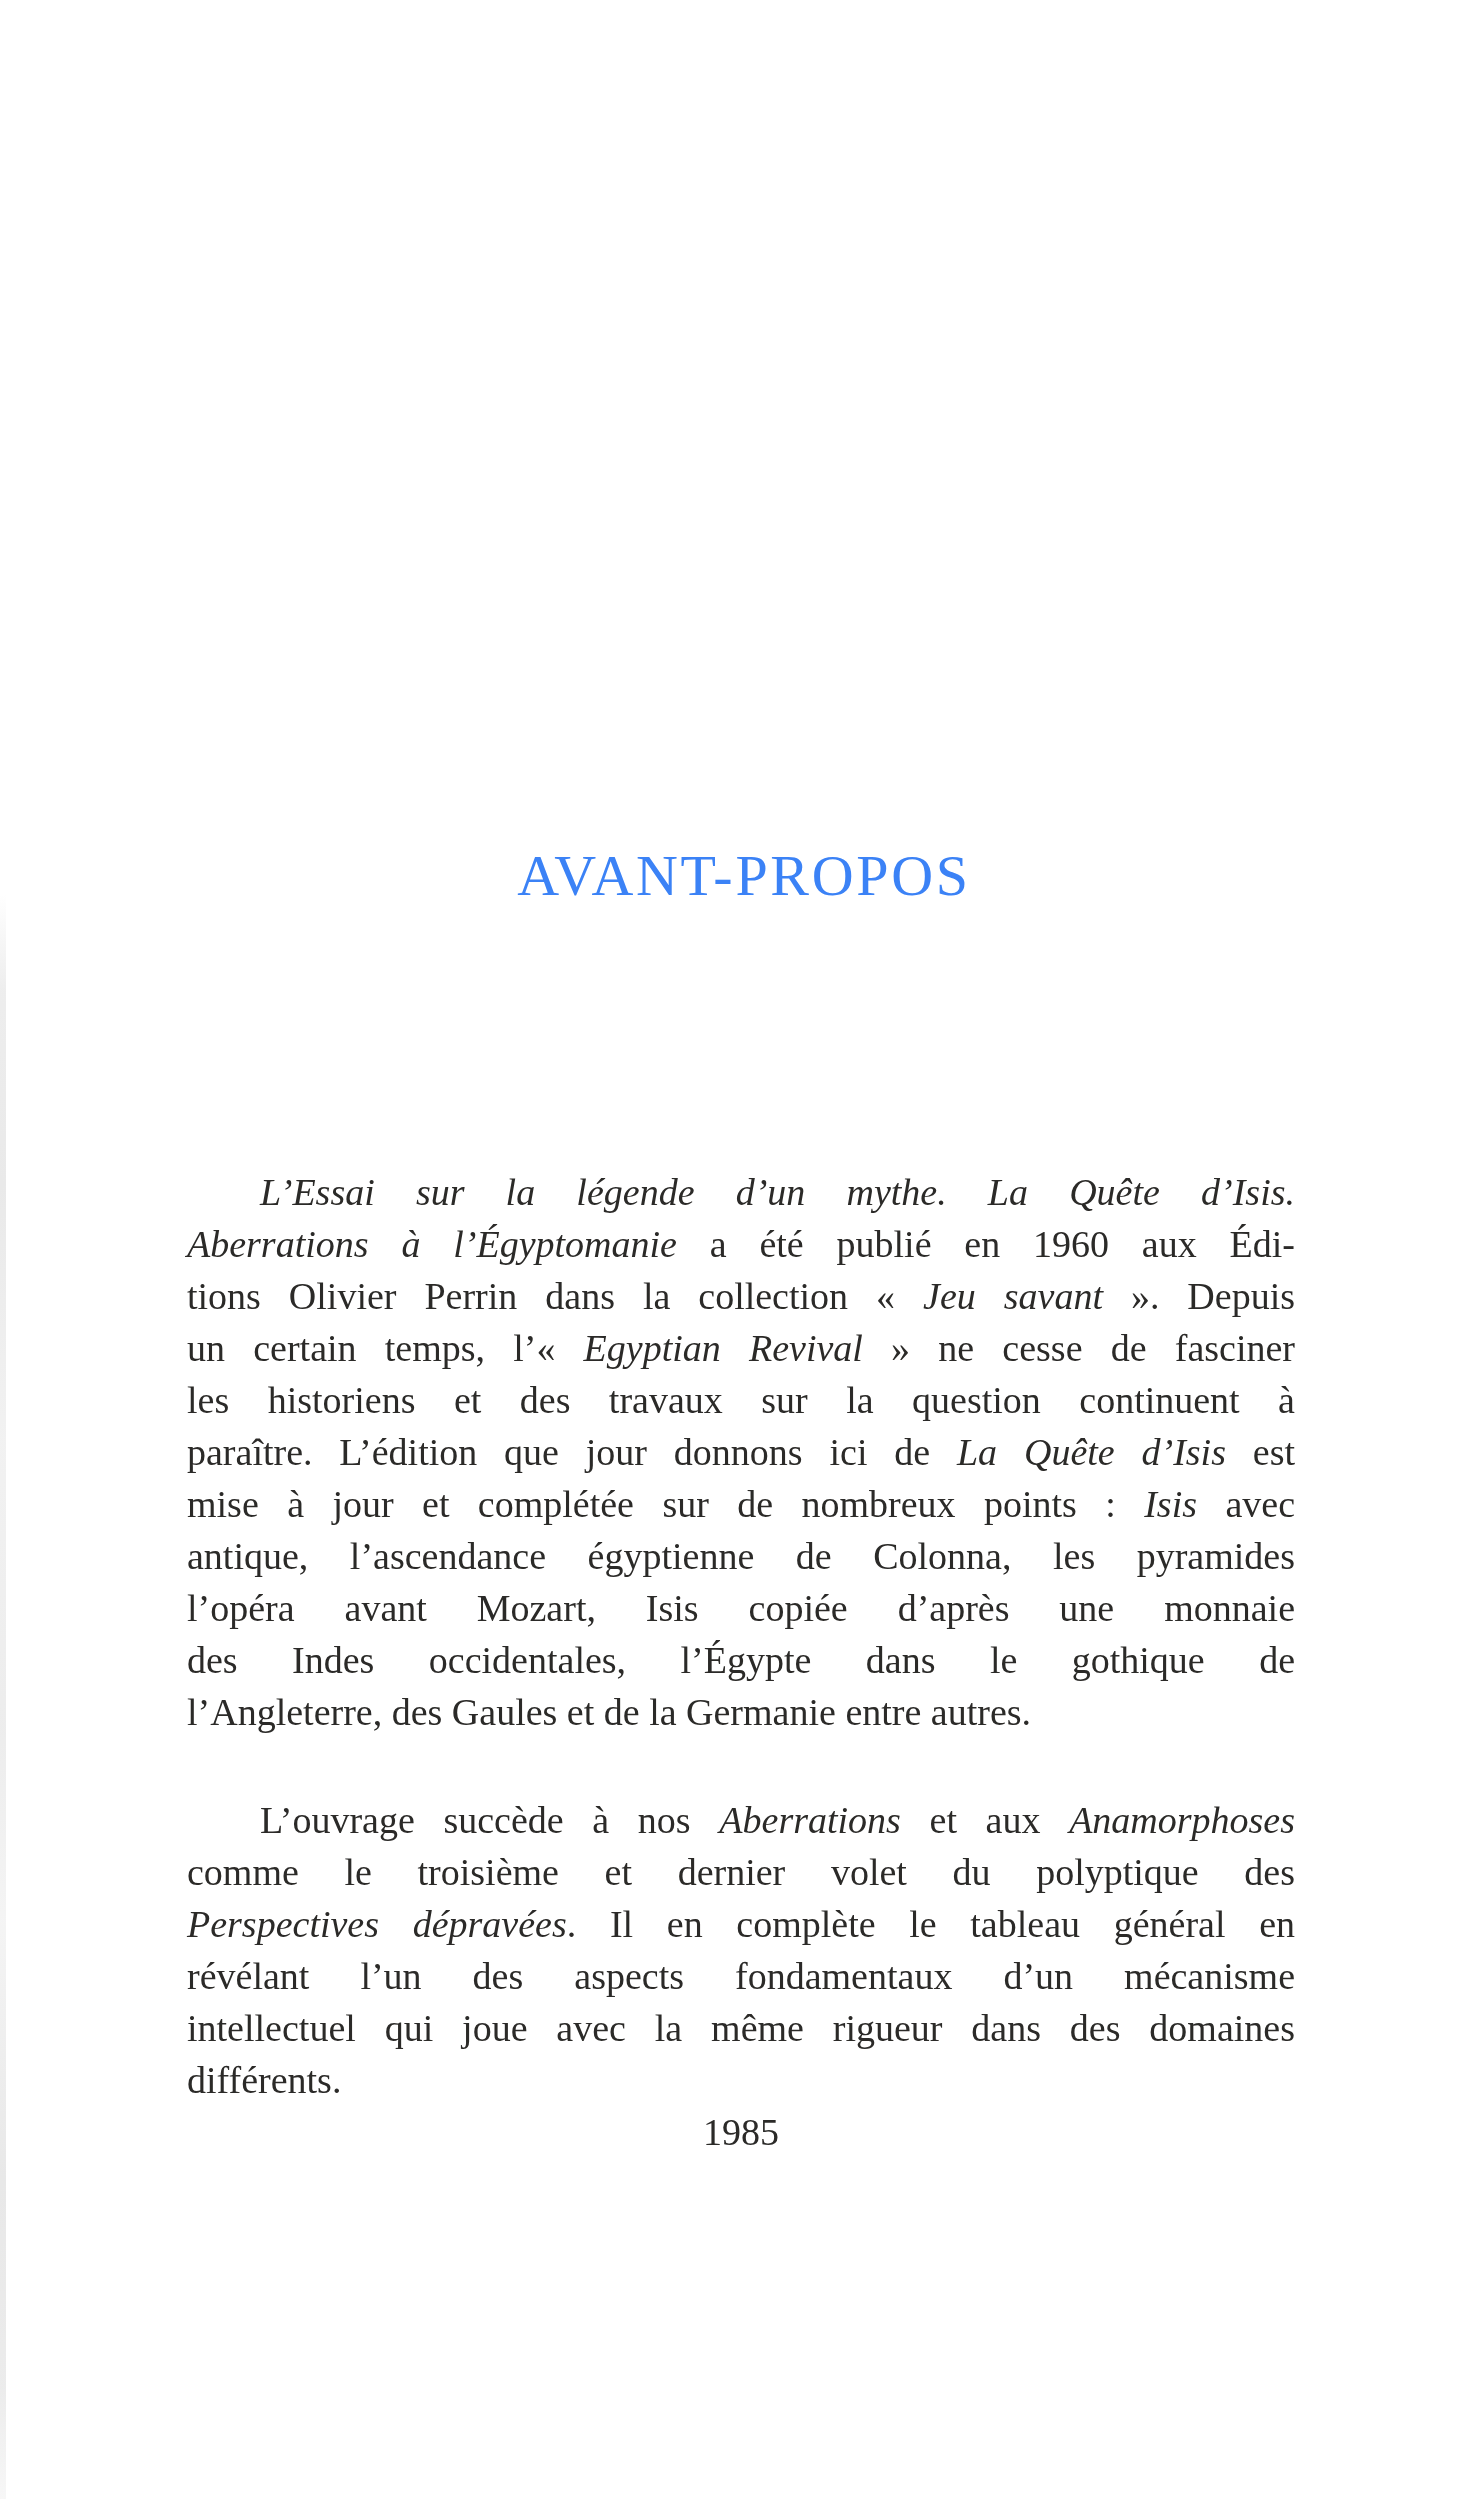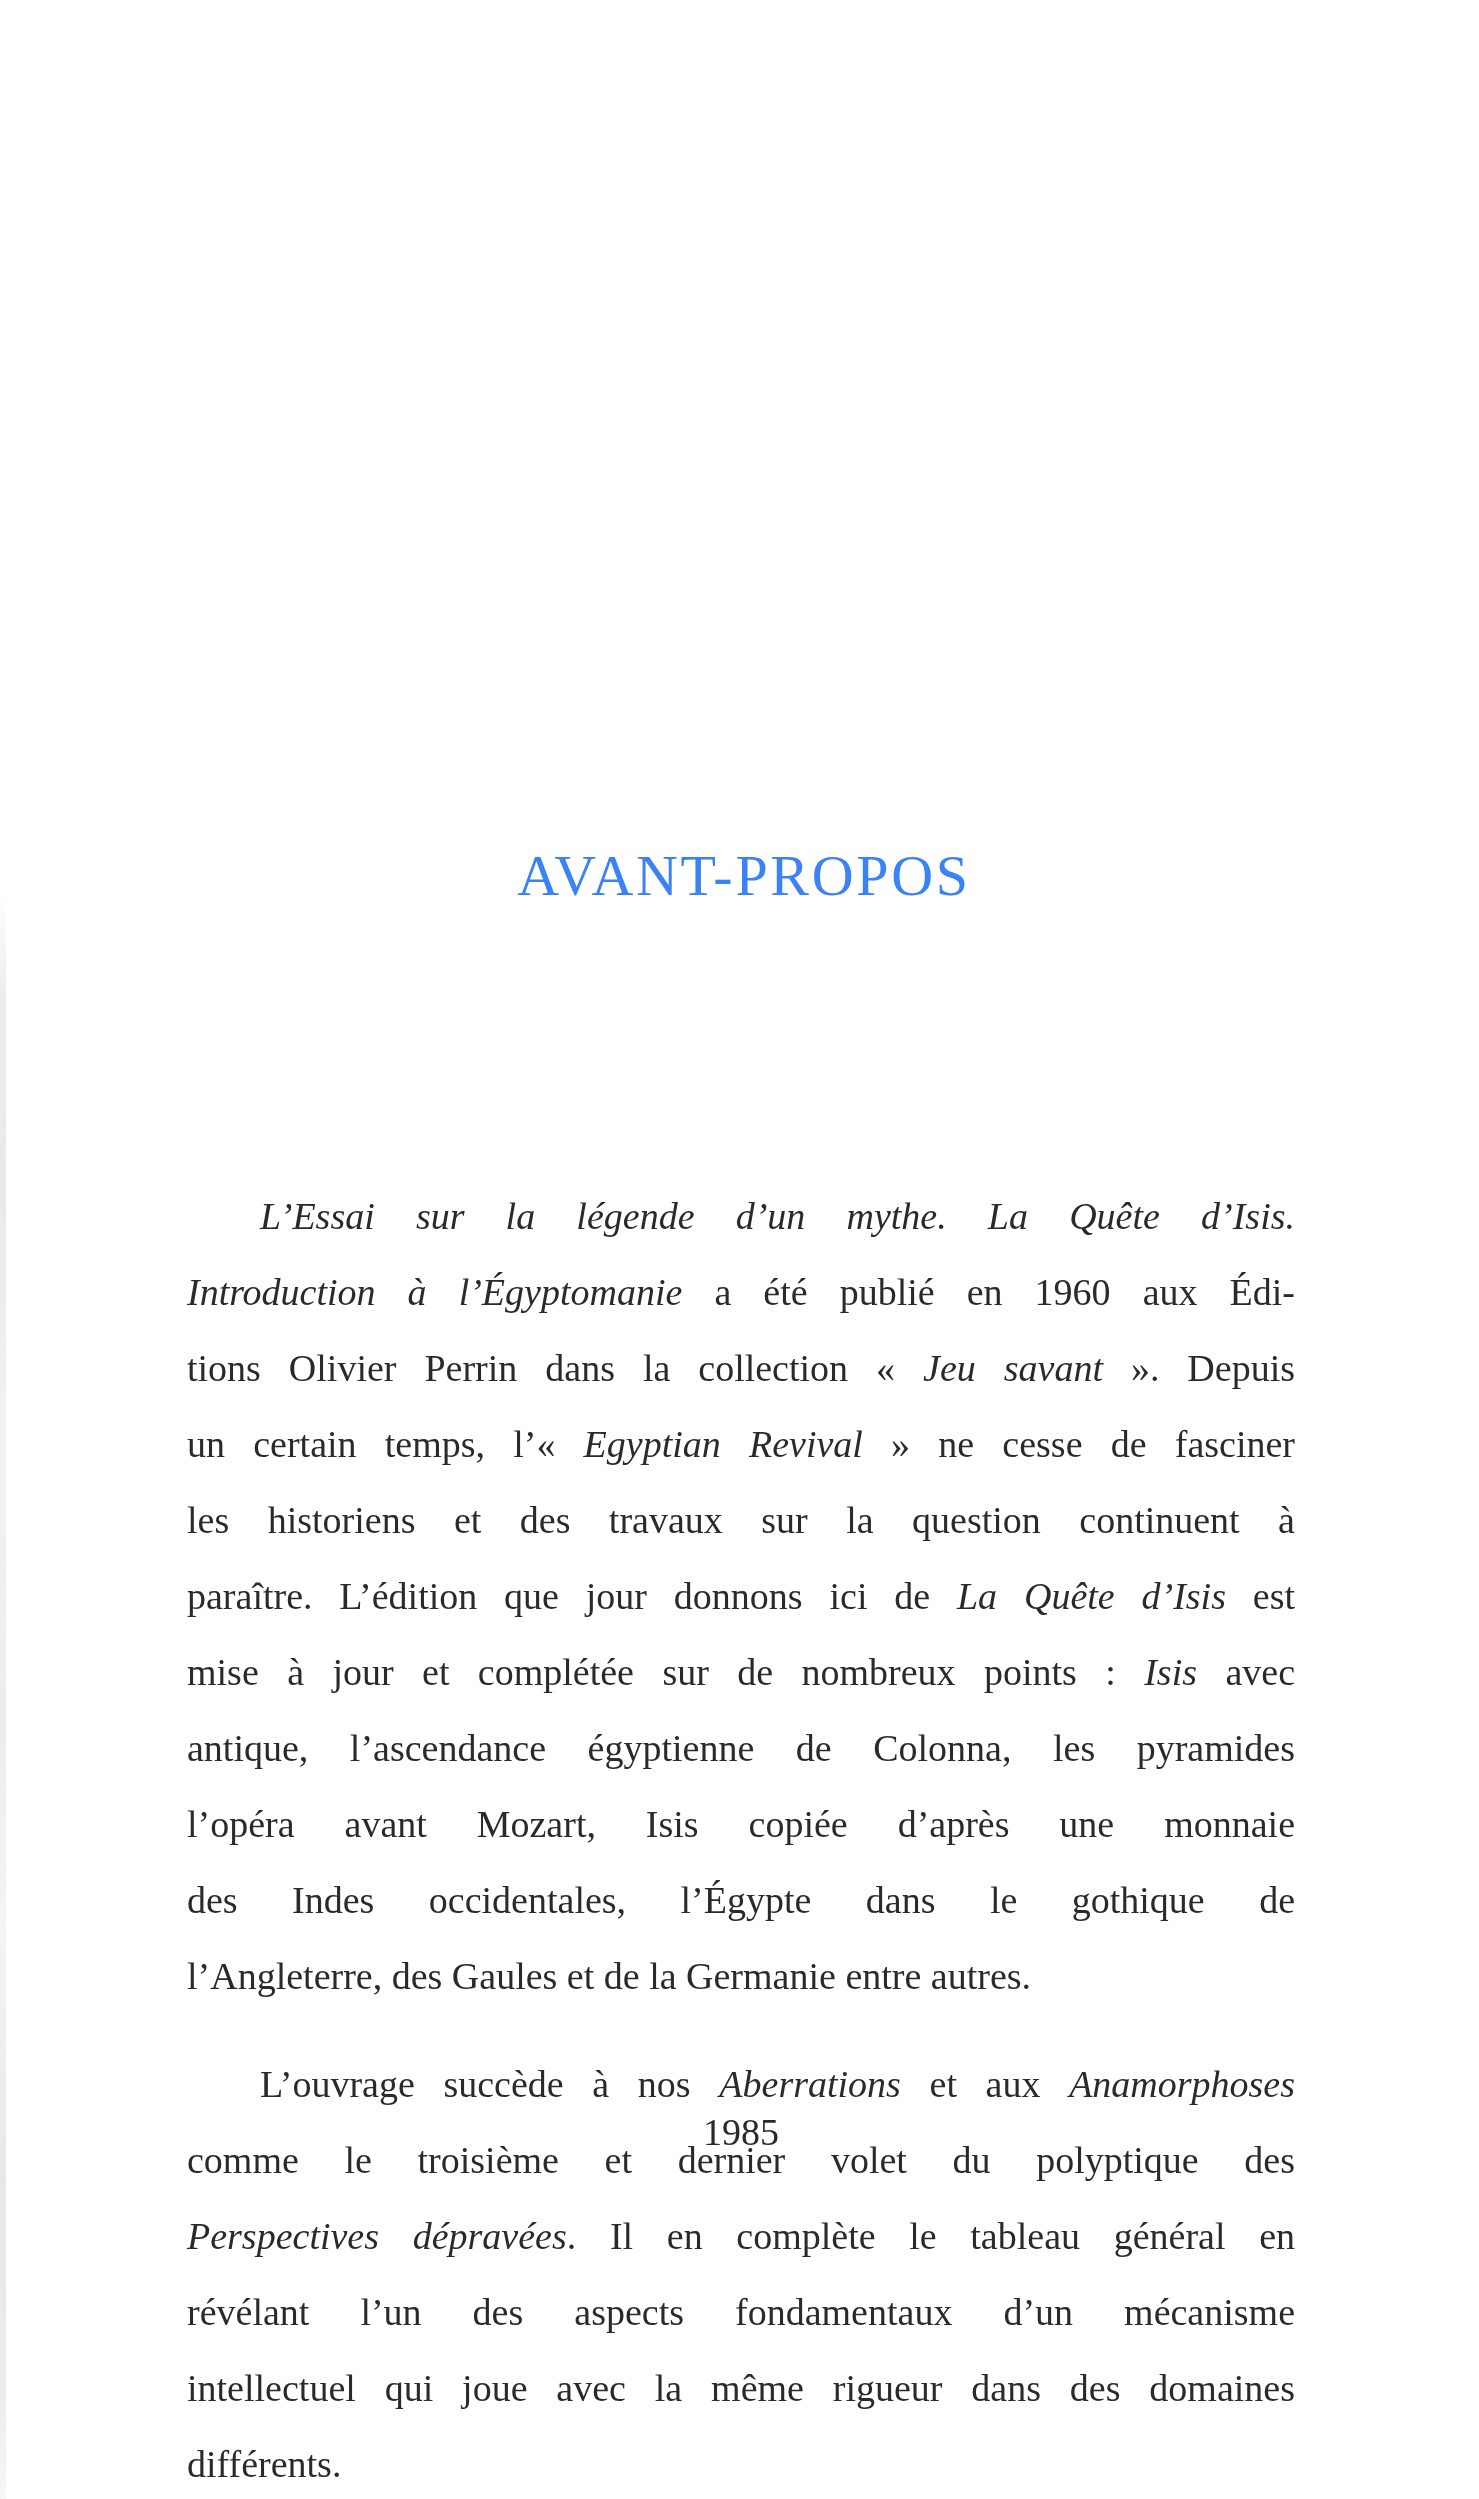--- a/index.html
+++ b/index.html
@@ -51,21 +51,20 @@
     width: 1108px;
     font-size: 38px;
     line-height: 52px;
   }
   .para { margin: 0; }
   .para + .para { margin-top: 56px; }
   .line {
     text-align: justify;
     text-align-last: justify;
     white-space: normal;
-    margin-top: 24px;
   }
   .line.last { text-align-last: left; }
   .line.first { text-indent: 73px; }
   .line i { font-style: italic; }
   .year-line {
     position: absolute;
     left: 187px;
     top: 2106px;
     width: 1108px;
     font-size: 38px;
@@ -75,21 +74,21 @@
 </style>
 </head>
 <body>
 
 <div class="page">
   <div class="edge-streak"></div>
   <h1 class="title">AVANT-PROPOS</h1>
   <div class="text-block">
       <div class="para">
         <div class="line first"><i>L’Essai sur la légende d’un mythe. La Quête d’Isis.</i></div>
-        <div class="line"><i>Introduction à l’Égyptomanie</i><span> a été publié en 1960 aux Édi-</span></div>
+        <div class="line"><i>Aberrations à l’Égyptomanie</i><span> a été publié en 1960 aux Édi-</span></div>
         <div class="line"><span>tions Olivier Perrin dans la collection «&nbsp;</span><i>Jeu savant</i><span>&nbsp;». Depuis</span></div>
         <div class="line"><span>un certain temps, l’«&nbsp;</span><i>Egyptian Revival</i><span>&nbsp;» ne cesse de fasciner</span></div>
         <div class="line"><span>les historiens et des travaux sur la question continuent à</span></div>
         <div class="line"><span>paraître. L’édition que jour donnons ici de </span><i>La Quête d’Isis</i><span> est</span></div>
         <div class="line"><span>mise à jour et complétée sur de nombreux points : </span><i>Isis</i><span> avec</span></div>
         <div class="line"><span>antique, l’ascendance égyptienne de Colonna, les pyramides</span></div>
         <div class="line"><span>l’opéra avant Mozart, Isis copiée d’après une monnaie</span></div>
         <div class="line"><span>des Indes occidentales, l’Égypte dans le gothique de</span></div>
         <div class="line last"><span>l’Angleterre, des Gaules et de la Germanie entre autres.</span></div>
       </div>

